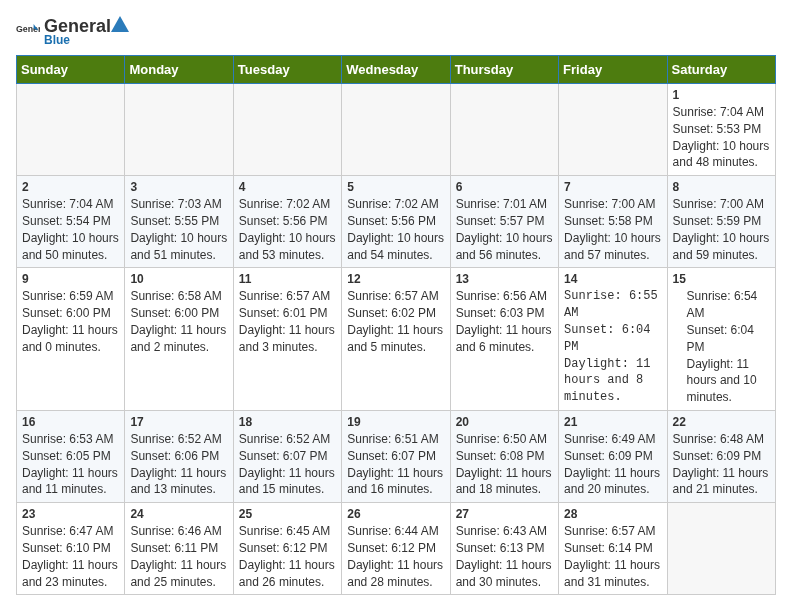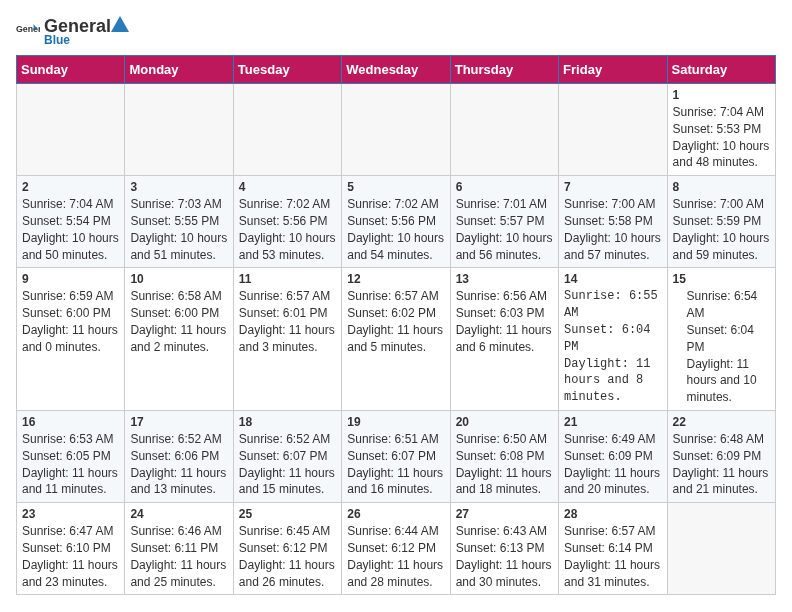--- a/index.html
+++ b/index.html
@@ -37,21 +37,21 @@
       font-size: 14px;
       color: #555;
       font-weight: bold;
     }
     .calendar {
       width: 100%;
       border-collapse: collapse;
       border: 1px solid #ccc;
     }
     .calendar th {
-      background-color: #be185d;
+      background-color: #4d7c0f;
       color: #fff;
       font-size: 13px;
       font-weight: bold;
       padding: 6px 4px;
       text-align: left;
       border: 1px solid #2b7bba;
     }
     .calendar td {
       vertical-align: top;
       border: 1px solid #ccc;

